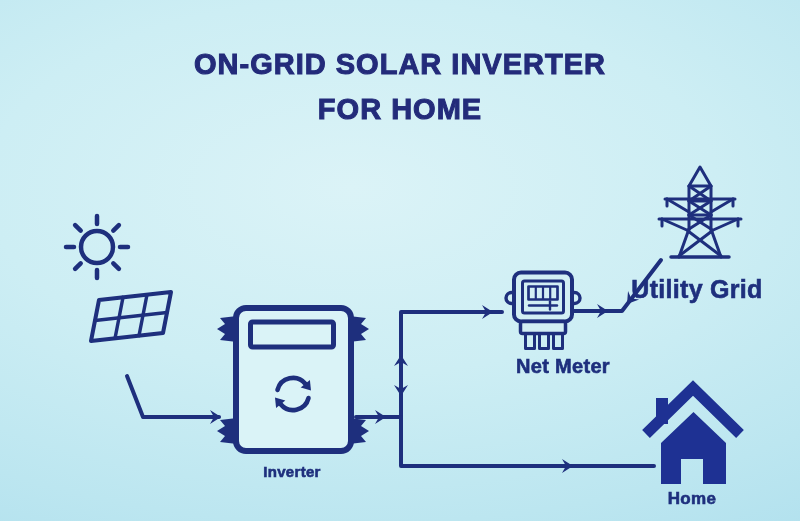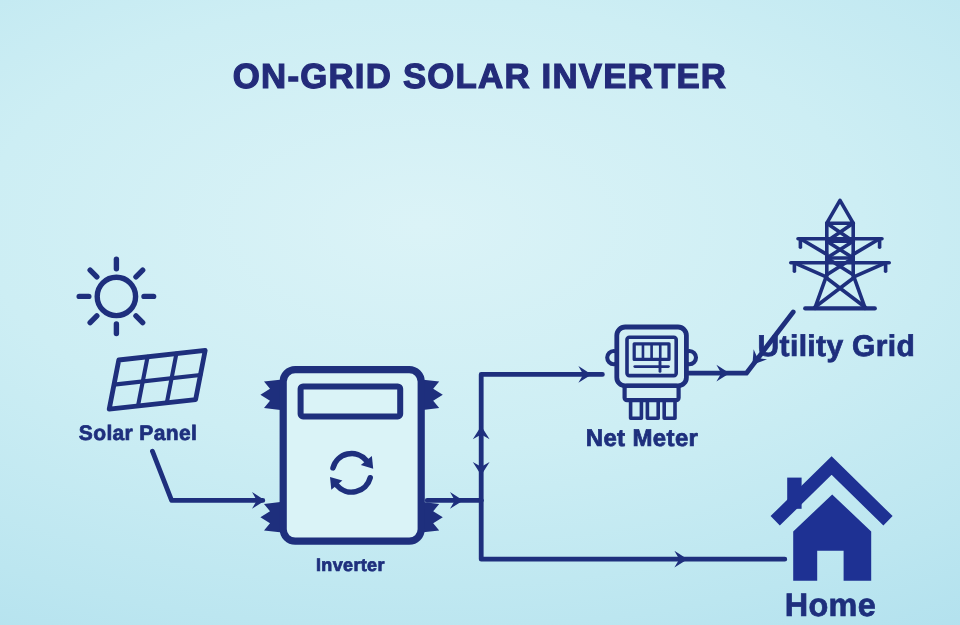--- a/index.html
+++ b/index.html
@@ -25,32 +25,33 @@
     position:absolute;
     transform:translateX(-50%);
     color:#1e2f7d;
     font-weight:bold;
     white-space:nowrap;
     letter-spacing:.3px;
     -webkit-text-stroke:.6px #1e2f7d;
   }
   .lbl-solar   {left:115px; top:351px; font-size:17.5px;}
   .lbl-inverter{left:292px; top:463px; font-size:15px;}
-  .lbl-meter   {left:535px; top:355px; font-size:20px;}
+  .lbl-meter   {left:563px; top:355px; font-size:20px;}
   .lbl-grid    {left:697px; top:275px; font-size:25px;}
-  .lbl-home    {left:692px; top:489px; font-size:27px;}
+  .lbl-home    {left:692px; top:489px; font-size:17px;}
   svg.diagram{position:absolute;inset:0;}
 </style>
 </head>
 <body>
 
 <div class="stage">
 
   <div class="title">
     <div>ON-GRID SOLAR INVERTER</div>
+    <div>FOR HOME</div>
   </div>
 
   <svg class="diagram" width="800" height="521" viewBox="0 0 800 521">
 
     <g stroke="#1e2f7d" stroke-width="4" fill="none" stroke-linecap="round" stroke-linejoin="round">
       <path d="M127,376 L143,417 L219,417"></path>
       <path d="M356,417 L401,417"></path>
       <path d="M401,417 L401,312 L502,312"></path>
       <path d="M401,417 L401,466 L654,466"></path>
       <path d="M571,311 L622,311 L661,260"></path>
@@ -159,19 +160,18 @@
       <line x1="671" y1="257" x2="729" y2="257" stroke-width="3.5"></line>
     </g>
 
     <g>
       <rect x="656" y="398" width="12" height="26" fill="#1e3193"></rect>
       <path d="M646,434 L693,388 L740,434" fill="none" stroke="#1e3193" stroke-width="11" stroke-linejoin="miter"></path>
       <path d="M661,484 L661,443 L693.5,412 L726,443 L726,484 L703,484 L703,459 L681,459 L681,484 Z" fill="#1e3193"></path>
     </g>
   </svg>
 
-  <div class="node-label lbl-solar">Solar Panel</div>
   <div class="node-label lbl-inverter">Inverter</div>
   <div class="node-label lbl-meter">Net Meter</div>
   <div class="node-label lbl-grid">Utility Grid</div>
   <div class="node-label lbl-home">Home</div>
 
 </div>
 
 </body></html>

